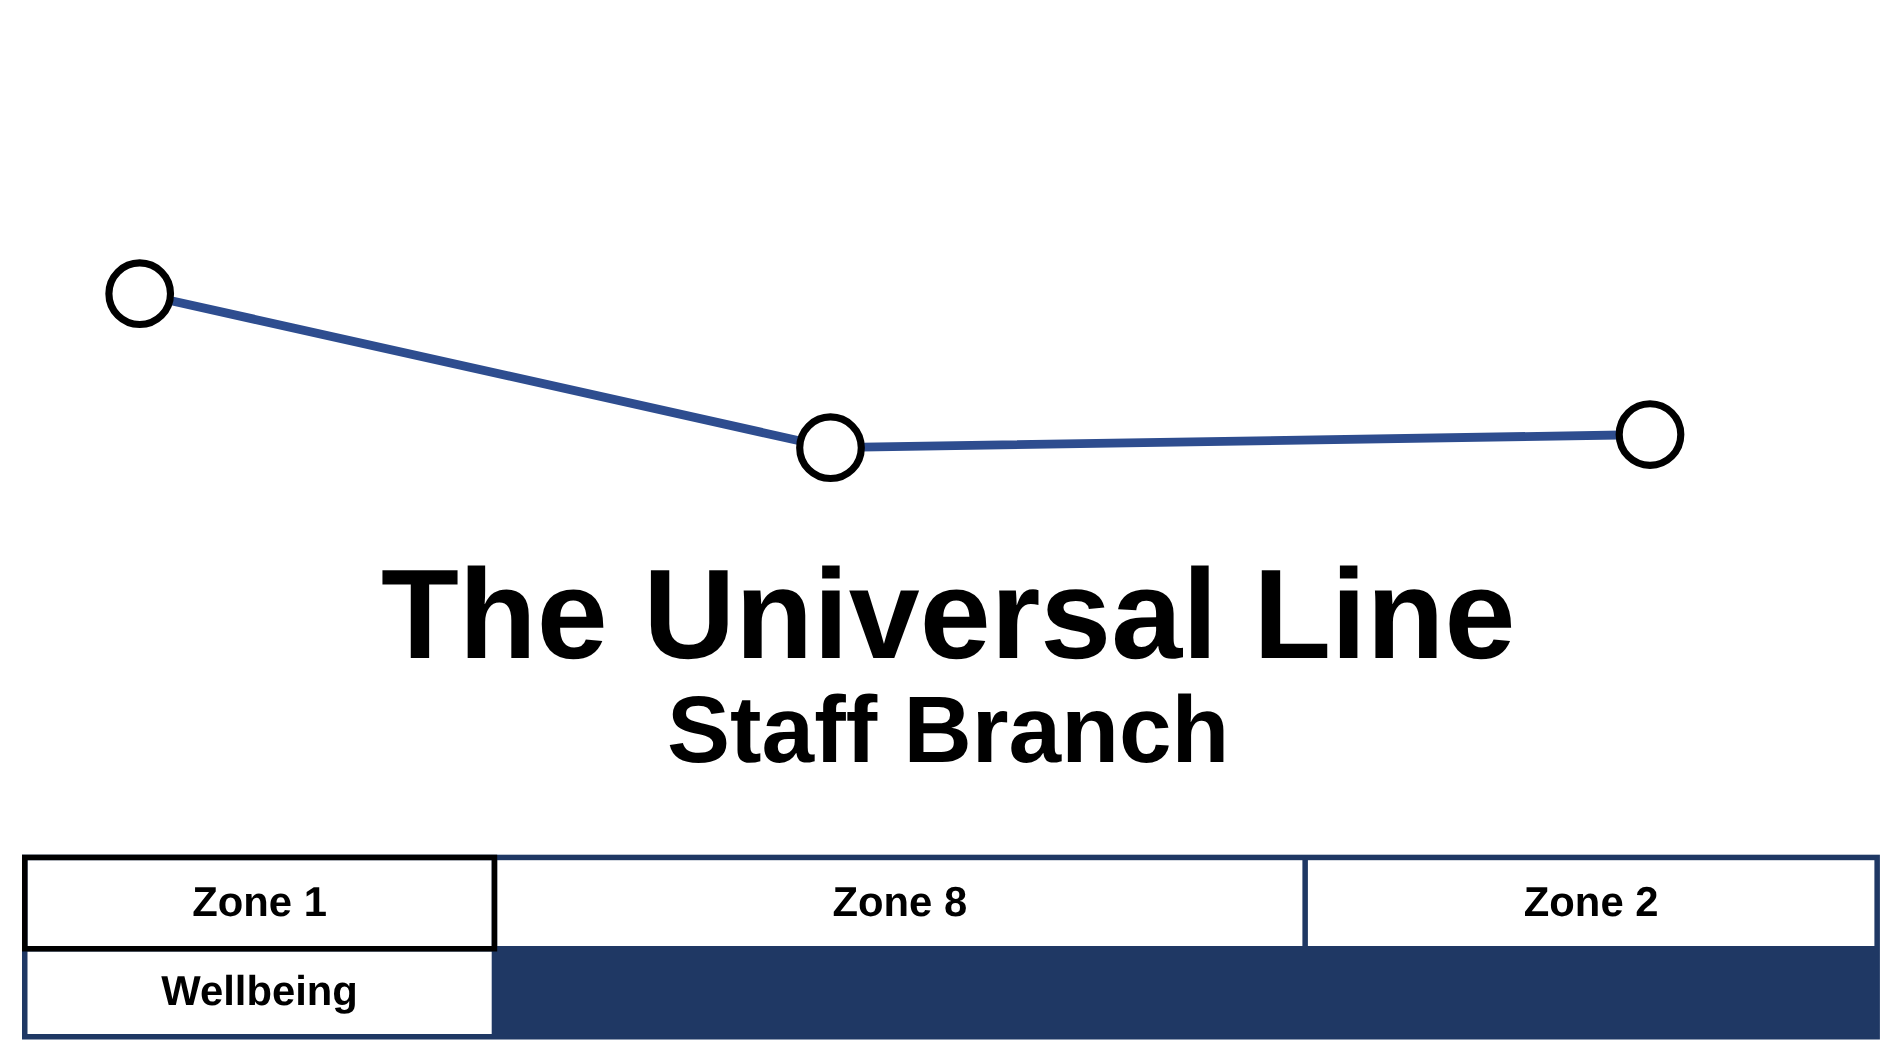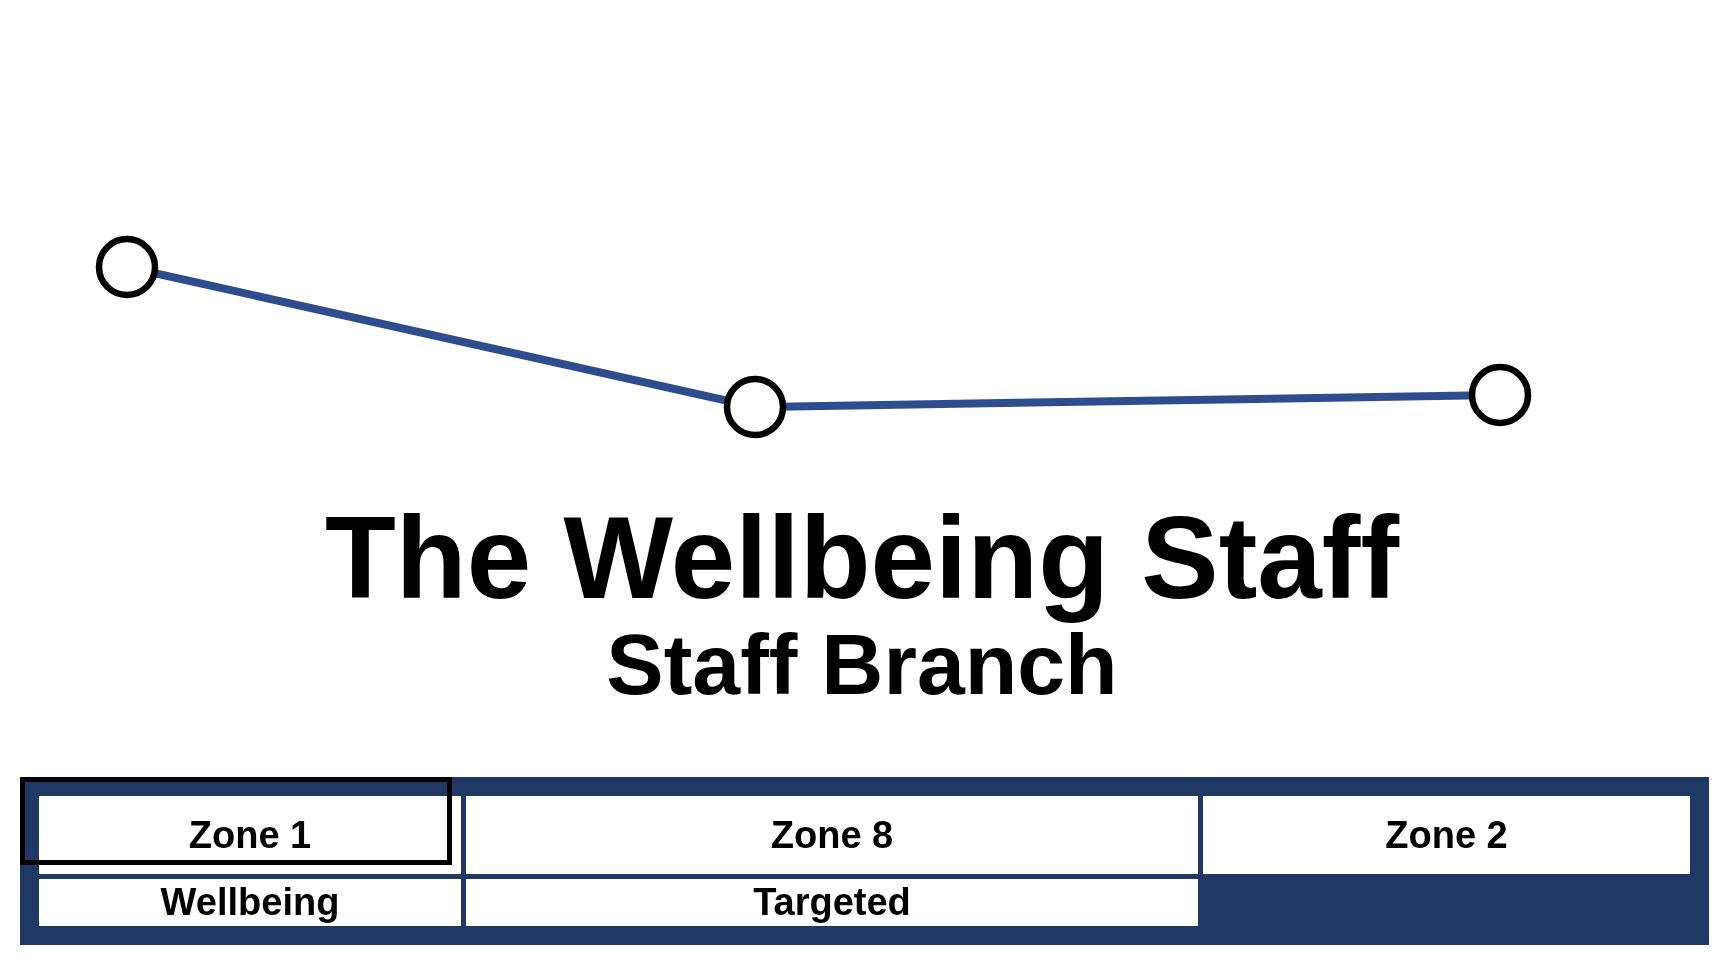--- a/index.html
+++ b/index.html
@@ -51,21 +51,21 @@
     left: 20px;
     top: 777px;
     width: 1689px;
     height: 168px;
     box-sizing: border-box;
     background: var(--table-border, #1F3864);
     display: grid;
     grid-template-columns: 422px 732px auto;
     grid-template-rows: 78px auto;
     gap: 5px;
-    padding: 19px;
+    padding: 5px;
   }
   .zone-cell {
     background: #ffffff;
     display: flex;
     align-items: center;
     justify-content: center;
     font-size: 38px;
     font-weight: bold;
     color: #000000;
   }
@@ -85,25 +85,24 @@
 
 <div class="canvas">
 
   <svg class="diagram-svg" viewBox="0 0 1724 962" xmlns="http://www.w3.org/2000/svg">
       <polyline points="127,267 755,407 1500,395" fill="none" stroke="#2E4D8F" stroke-width="8"></polyline>
       <circle cx="127" cy="267" r="28" fill="#ffffff" stroke="#000000" stroke-width="6.5"></circle>
       <circle cx="755" cy="407" r="28" fill="#ffffff" stroke="#000000" stroke-width="6.5"></circle>
       <circle cx="1500" cy="395" r="28" fill="#ffffff" stroke="#000000" stroke-width="6.5"></circle>
     </svg>
 
-  <div class="title">The Wellbeing Staff</div>
+  <div class="title">The Universal Line</div>
   <div class="subtitle">Staff Branch</div>
 
   <div class="zone-table">
     <div class="zone-cell">Zone 1</div>
     <div class="zone-cell">Zone 8</div>
     <div class="zone-cell">Zone 2</div>
     <div class="zone-cell">Wellbeing</div>
-    <div class="zone-cell">Targeted</div>
     <div class="zone1-black-border"></div>
   </div>
 
 </div>
 
 </body></html>

